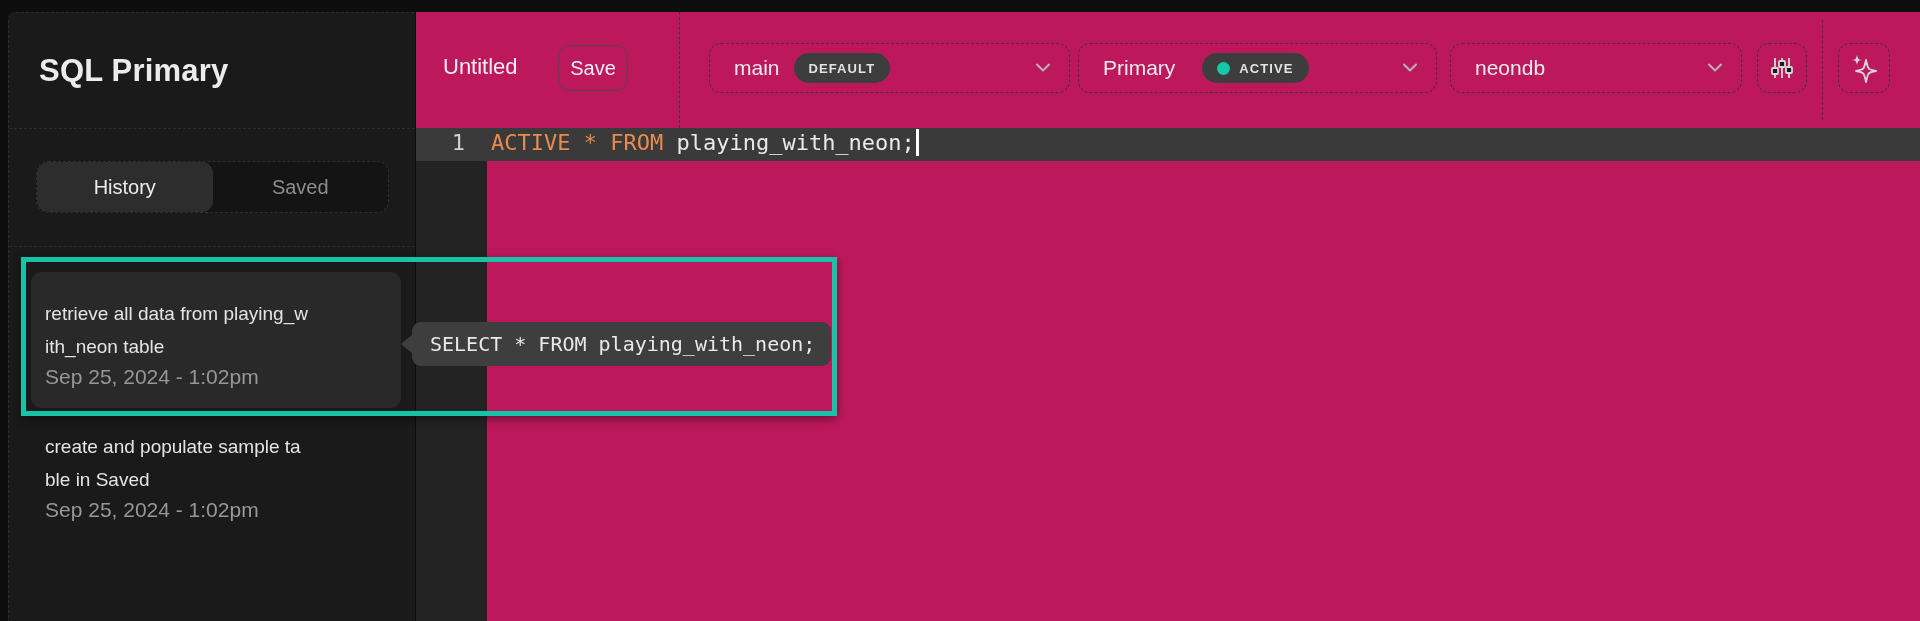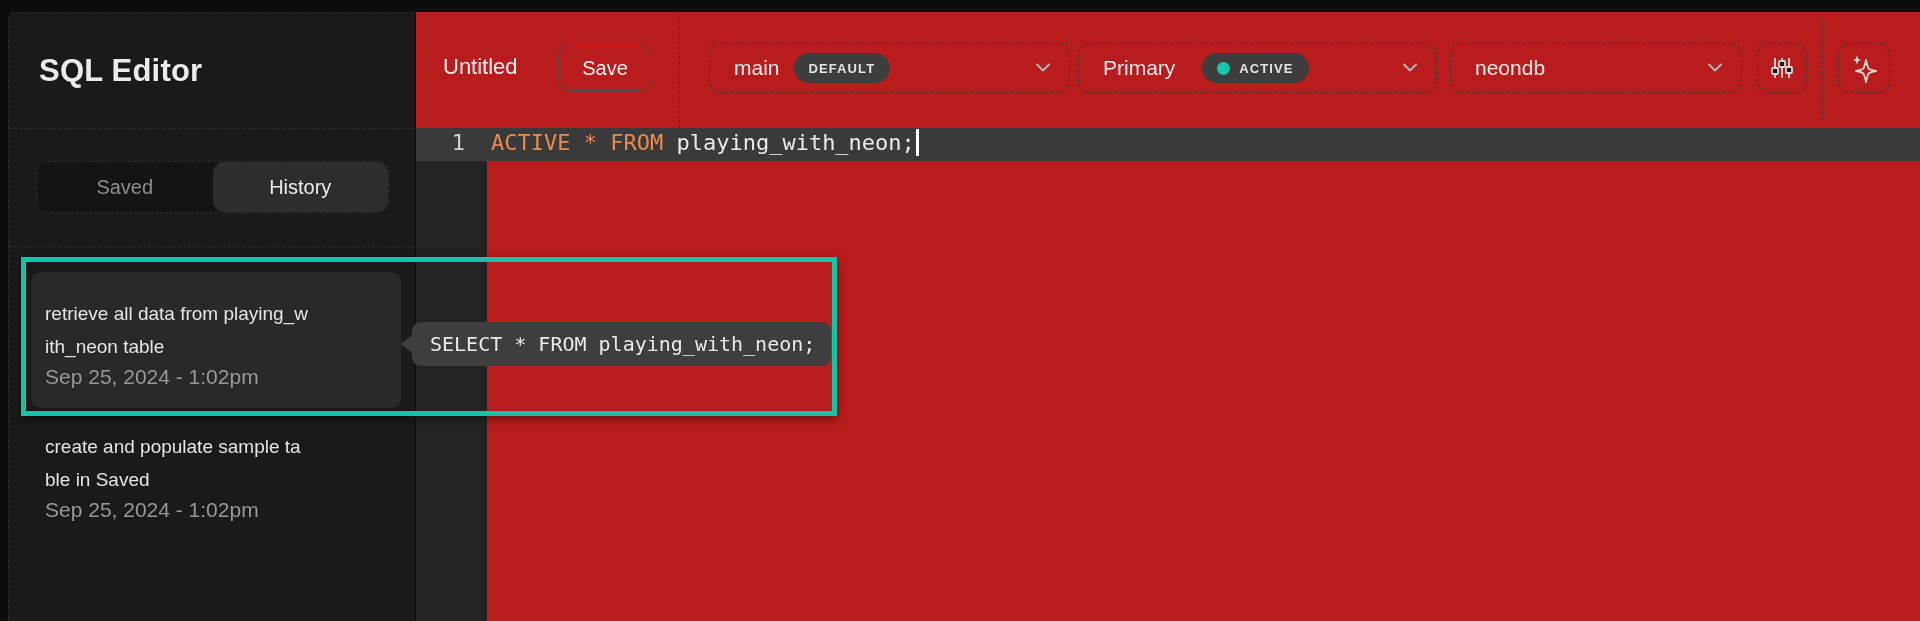--- a/index.html
+++ b/index.html
@@ -36,25 +36,25 @@
   }
   .hist-card.selected{
     top:259px;height:136px;background:#292929;border-radius:10px;
     padding:25px 8px 0 14px;
   }
   .hist-card.plain{top:417px;padding:0 14px;}
   .hist-line{font-size:19px;line-height:33px;color:#e4e4e4;white-space:nowrap;}
   .hist-time{font-size:21px;line-height:28px;color:#979797;}
   
   .editor{
-    position:absolute;left:416px;top:12px;width:1504px;height:609px;background:#b91c1c;
+    position:absolute;left:416px;top:12px;width:1504px;height:609px;background:#be185d;
   }
   .query-title{position:absolute;left:27px;top:42px;font-size:22px;font-weight:500;color:#f0f0f0;}
   .save-btn{
-    position:absolute;left:142px;top:33px;width:94px;height:46px;border-radius:12px;
+    position:absolute;left:142px;top:33px;width:70px;height:46px;border-radius:12px;
     border:1px solid #4b4b4b;background:transparent;color:#f2f2f2;font-size:20px;
     font-family:inherit;cursor:pointer;
   }
   .vdiv{position:absolute;border-left:1px dashed #3a3a3a;}
   .vdiv.v1{left:263px;top:0;height:116px;}
   .vdiv.v2{left:1406px;top:8px;height:100px;}
   .select{
     position:absolute;top:31px;height:50px;border:1px dashed #383838;border-radius:12px;
     display:flex;align-items:center;box-sizing:border-box;padding:0 18px 0 24px;cursor:pointer;
     background:transparent;
@@ -111,26 +111,26 @@
     border:5px solid #17c3a6;pointer-events:none;box-sizing:border-box;
     box-shadow:0 3px 9px rgba(0,0,0,.45);
   }
 </style>
 </head>
 <body>
 
 <div class="stage">
 
   <aside class="sidebar">
-    <h1 class="sidebar-title">SQL Editor</h1>
+    <h1 class="sidebar-title">SQL Primary</h1>
     <div class="sb-divider d1"></div>
 
     <div class="tabs">
+      <button class="tab active">History</button>
       <button class="tab">Saved</button>
-      <button class="tab active">History</button>
     </div>
 
     <div class="sb-divider d2"></div>
 
     <div class="hist-card selected">
       <div class="hist-line">retrieve all data from playing_w</div>
       <div class="hist-line">ith_neon table</div>
       <div class="hist-time">Sep 25, 2024 - 1:02pm</div>
     </div>
 

